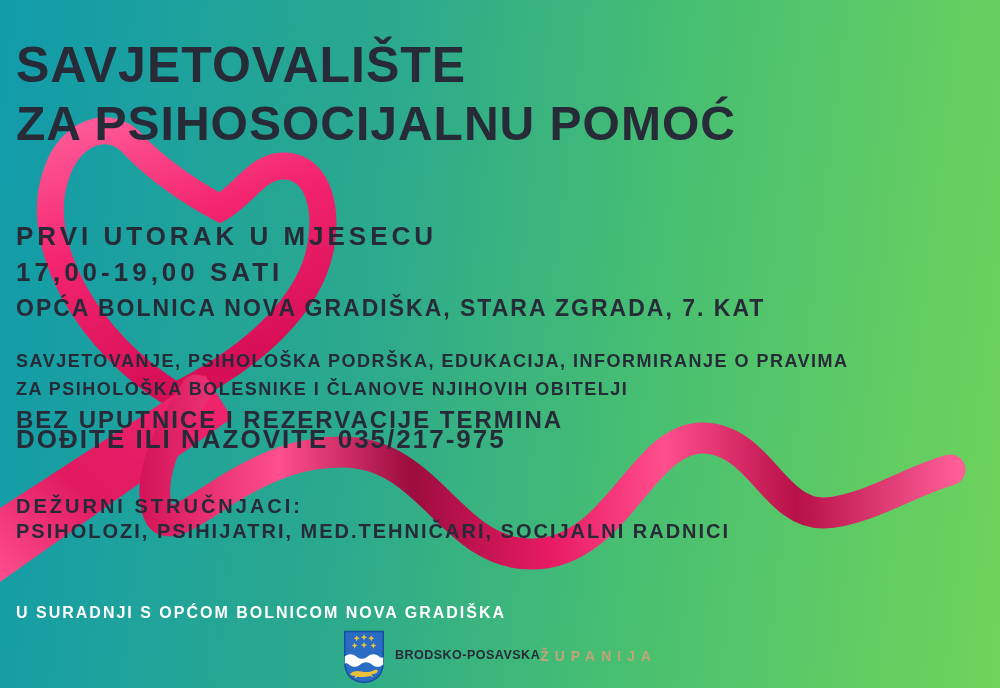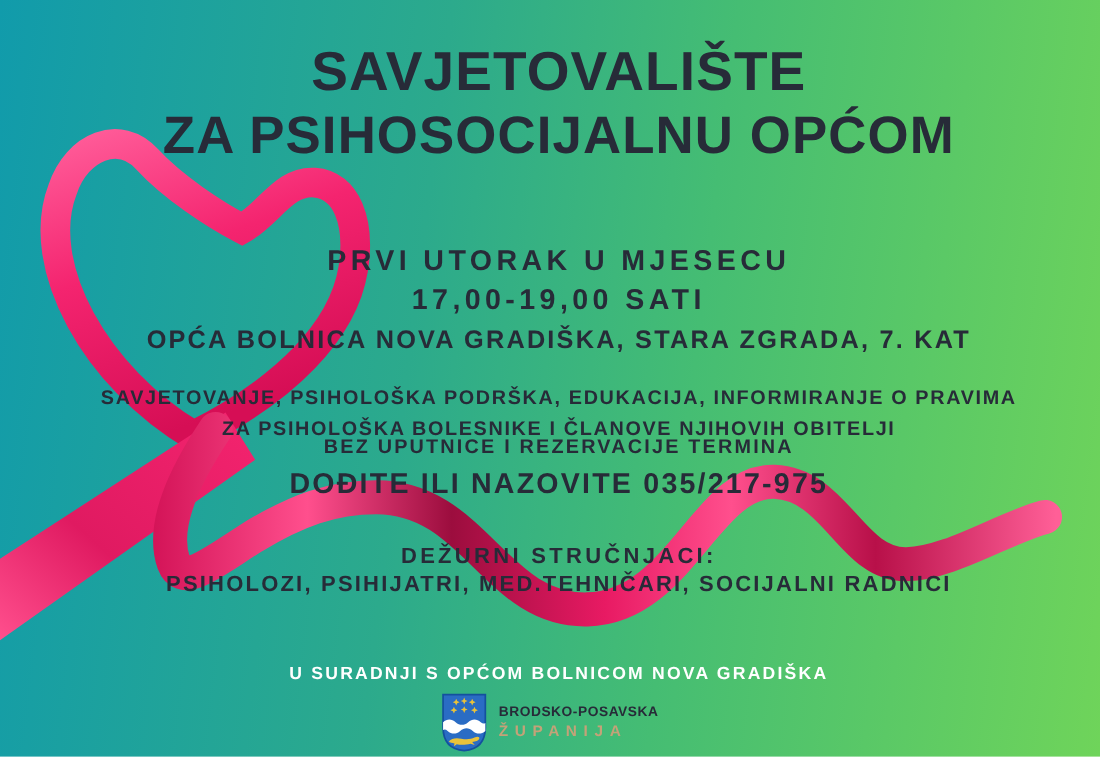--- a/index.html
+++ b/index.html
@@ -11,42 +11,42 @@
   *{margin:0;padding:0;box-sizing:border-box}
   html,body{width:1000px;height:688px;overflow:hidden}
   body{font-family:"Liberation Sans",sans-serif;}
   .poster{
     position:relative;width:1000px;height:688px;overflow:hidden;
     background:linear-gradient(97deg,var(--bg-left) 0%,var(--bg-mid) 38%,#45bd73 62%,var(--bg-right) 100%);
   }
   .ribbon-layer{position:absolute;inset:0;z-index:1;}
   .text-layer{position:absolute;inset:0;z-index:2;}
   .line{
-    position:absolute;left:0;right:0;text-align:center;
+    position:absolute;left:0;right:0;text-align:left;
     font-weight:bold;color:var(--text-dark);white-space:nowrap;padding-left:16px;
   }
   .t1{top:36px;font-size:50px;letter-spacing:1px}
   .t2{top:96px;font-size:48px;letter-spacing:1px}
   .t3{top:152px;font-size:48px;letter-spacing:1px}
   .day{top:221px;font-size:26px;letter-spacing:4px}
   .time{top:257px;font-size:26px;letter-spacing:4px}
   .loc{top:295px;font-size:23px;letter-spacing:2px}
   .s1{top:351px;font-size:18px;letter-spacing:1.5px}
   .s2{top:379px;font-size:18px;letter-spacing:1.5px}
-  .s3{top:396px;font-size:18px;letter-spacing:2px}
+  .s3{top:406px;font-size:24px;letter-spacing:2px}
   .cta{top:424px;font-size:26px;letter-spacing:2px}
   .sh{top:495px;font-size:20px;letter-spacing:3px}
   .sl{top:520px;font-size:20px;letter-spacing:2px}
   .f1{top:578px;font-size:17px;letter-spacing:1.5px;color:var(--text-light)}
   .f2{top:604px;font-size:16px;letter-spacing:2px;color:var(--text-light)}
   .logo{
     position:absolute;top:630px;left:0;right:0;z-index:2;
     display:flex;justify-content:center;align-items:center;gap:10px;
   }
-  .logo-text{display:flex;flex-direction:column;justify-content:center;line-height:1.25}
+  .logo-text{display:flex;flex-direction:row;justify-content:center;line-height:1.25}
   .logo-name{font-weight:bold;font-size:12.5px;letter-spacing:0.5px;color:var(--text-dark)}
   .logo-sub{font-weight:bold;font-size:14px;letter-spacing:6px;color:var(--logo-gold)}
 </style>
 </head>
 <body>
 
 <div class="poster">
 
   <svg class="ribbon-layer" viewBox="0 0 1000 688" width="1000" height="688" aria-hidden="true">
     <defs>
@@ -78,21 +78,21 @@
     <path d="M 205,375 L 0,508 L 0,582 L 232,418 Z" fill="url(#gTail)"></path>
 
     <path d="M 196,390 C 168,432 146,478 158,512 C 166,534 192,512 230,488
              C 270,464 302,452 342,452 C 432,452 450,556 534,554
              C 618,552 642,436 704,438 C 760,440 774,514 824,513
              C 864,512 912,480 950,470" fill="none" stroke="url(#gWave)" stroke-width="31" stroke-linecap="round" stroke-linejoin="round"></path>
   </svg>
 
   <div class="text-layer">
     <div class="line t1">SAVJETOVALIŠTE</div>
-    <div class="line t2">ZA PSIHOSOCIJALNU OPĆOM</div>
+    <div class="line t2">ZA PSIHOSOCIJALNU POMOĆ</div>
 
     <div class="line day">PRVI UTORAK U MJESECU</div>
     <div class="line time">17,00-19,00 SATI</div>
     <div class="line loc">OPĆA BOLNICA NOVA GRADIŠKA, STARA ZGRADA, 7. KAT</div>
 
     <div class="line s1">SAVJETOVANJE, PSIHOLOŠKA PODRŠKA, EDUKACIJA, INFORMIRANJE O PRAVIMA</div>
     <div class="line s2">ZA PSIHOLOŠKA BOLESNIKE I ČLANOVE NJIHOVIH OBITELJI</div>
     <div class="line s3">BEZ UPUTNICE I REZERVACIJE TERMINA</div>
     <div class="line cta">DOĐITE ILI NAZOVITE 035/217-975</div>
 

